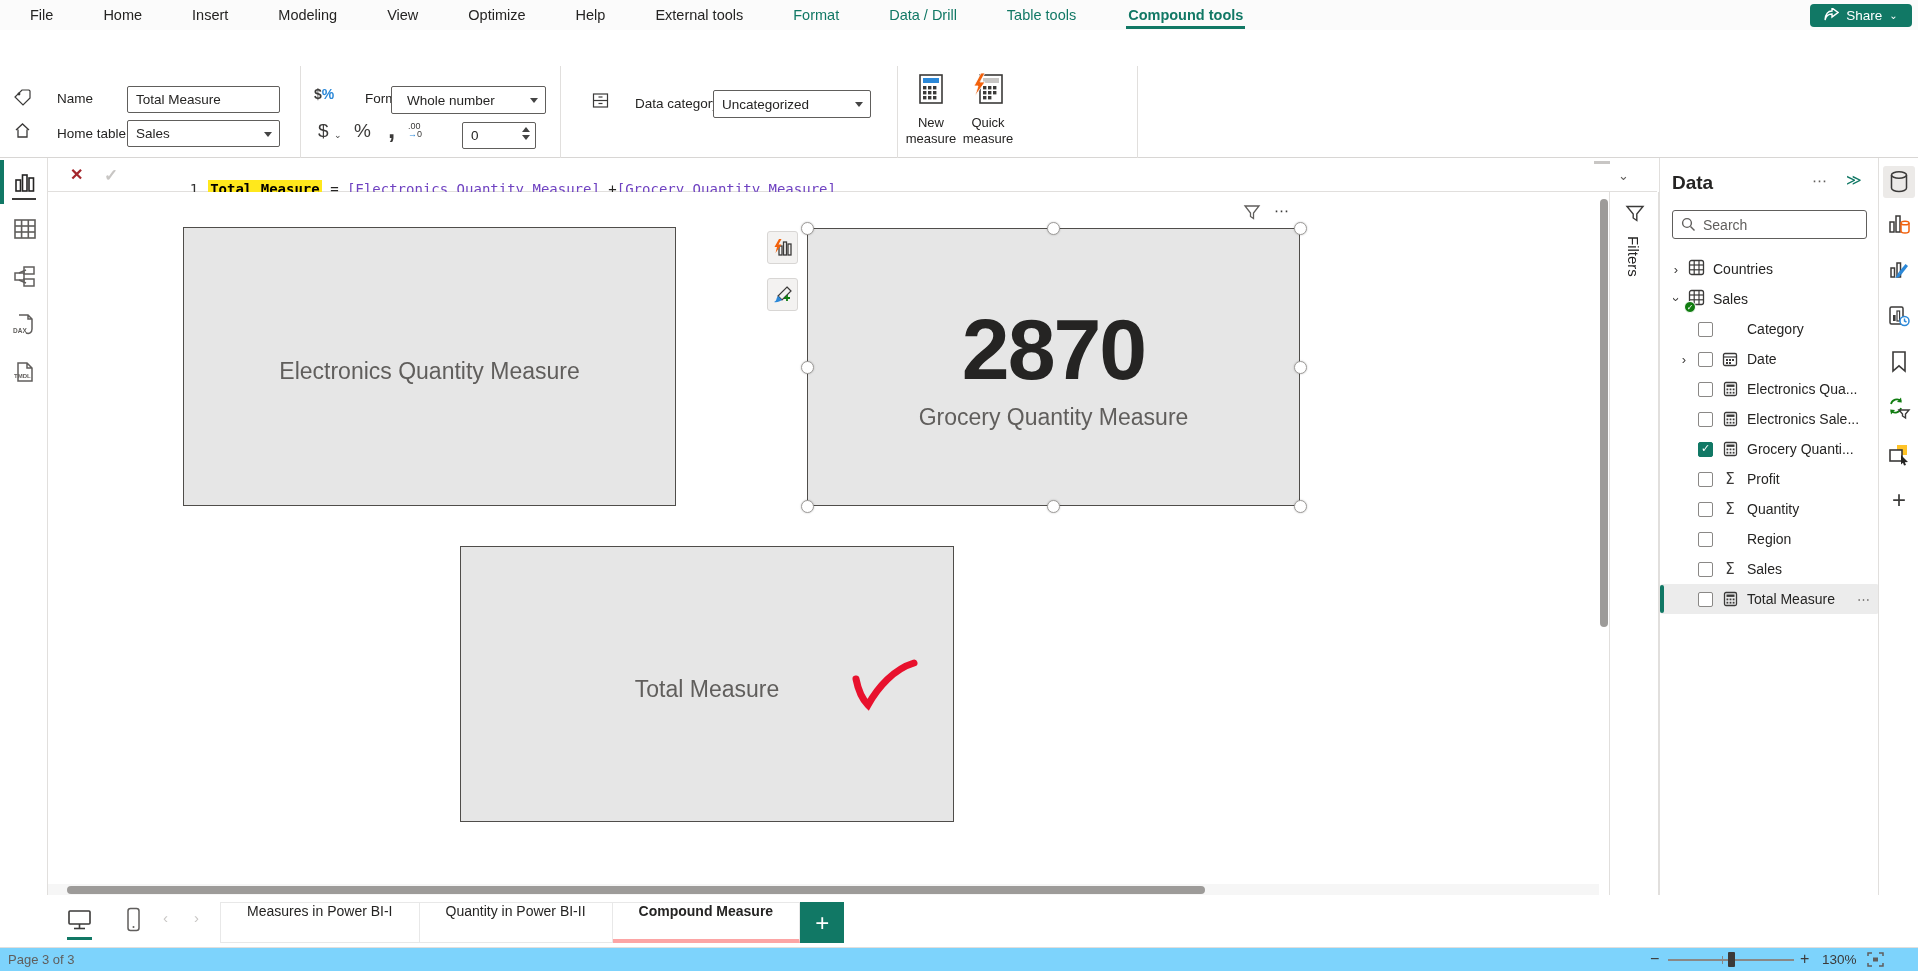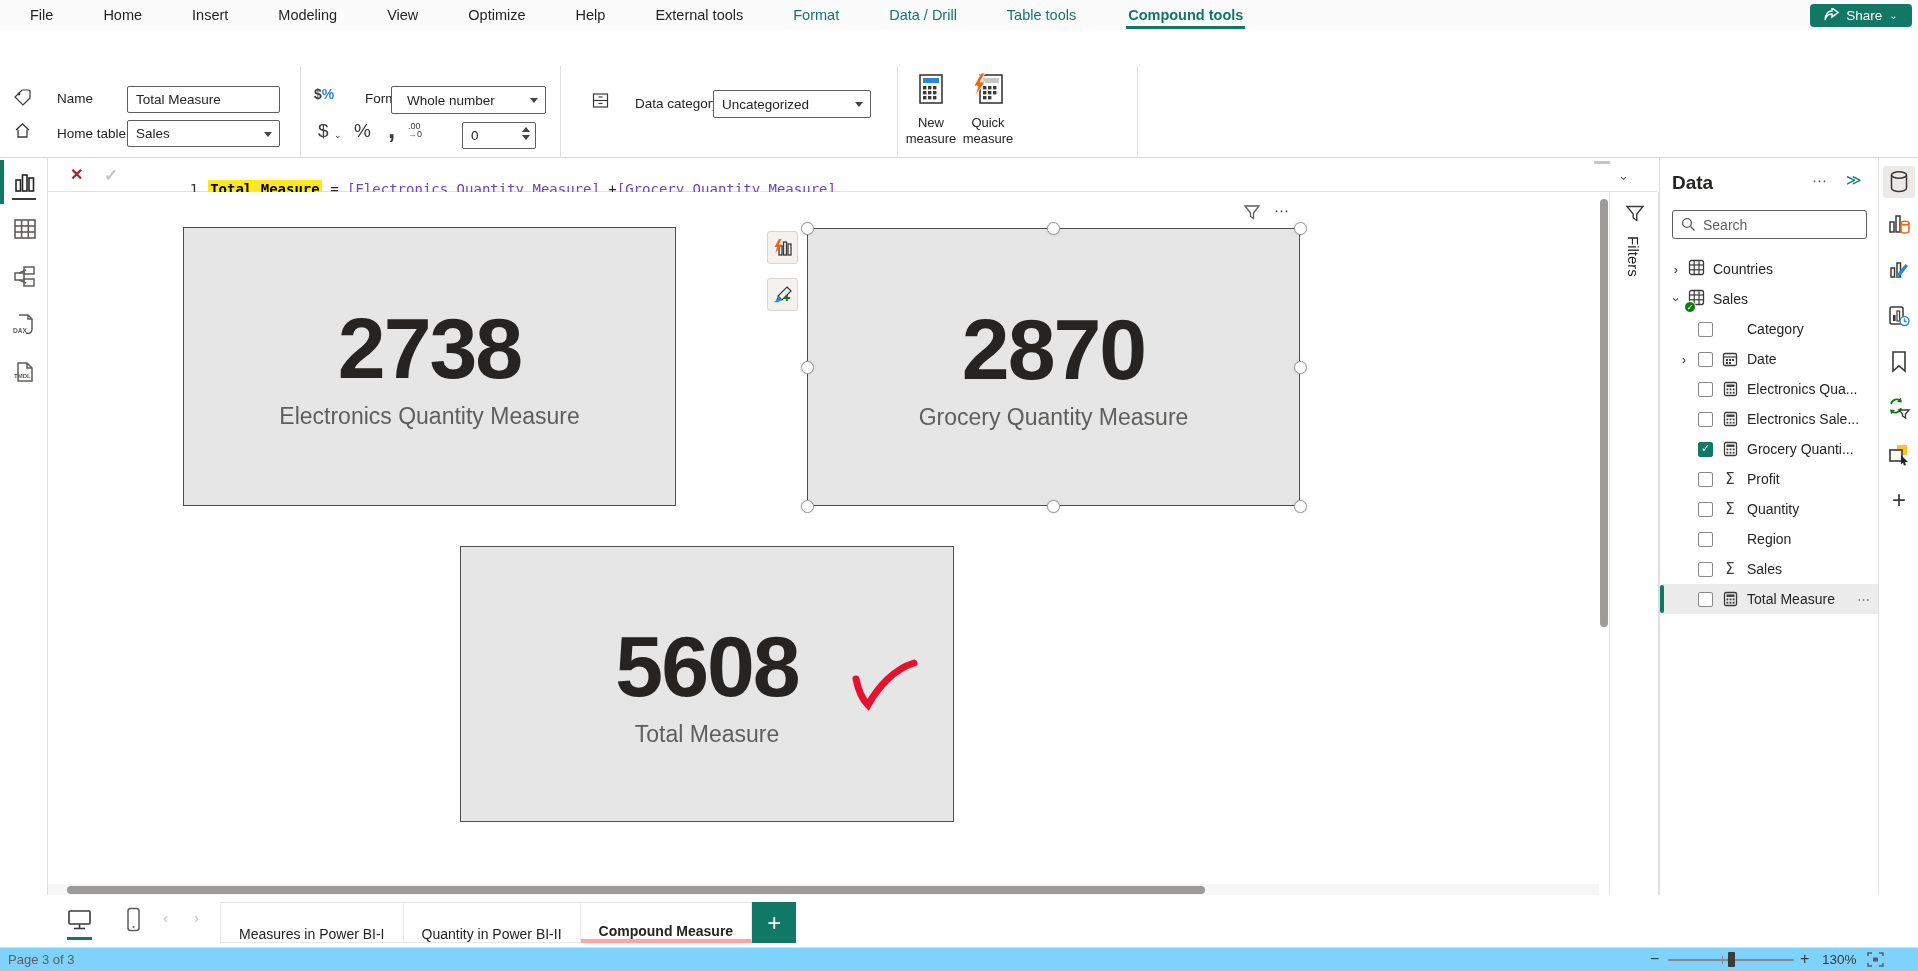--- a/index.html
+++ b/index.html
@@ -114,21 +114,21 @@
   .ricon { position:absolute; left:8px; width:24px; height:24px; display:flex; align-items:center; justify-content:center; }
   .ricon.selbox { left:4px; width:32px; height:32px; background:#eceae8; border-radius:3px; }
   .plus-glyph { font-size:24px; color:#3b3a39; font-weight:300; line-height:22px; }
   .gear-glyph { font-size:19px; color:#605e5c; }
 
   
   .pages-bar { position:absolute; left:0; top:895px; width:1918px; height:52px; background:#fff; }
   .pg-chev { position:absolute; top:14px; font-size:15px; color:#c8c6c4; }
   .tabs { position:absolute; left:220px; top:7px; display:flex; height:41px; }
   .ptab { border:1px solid #e8e8e8; border-left:none; background:#fff; font-size:14px; color:#252423;
-    display:flex; align-items:flex-end; padding:0 18px; white-space:nowrap; }
+    display:flex; align-items:flex-start; padding:0 26px; white-space:nowrap; }
   .ptab:first-child { border-left:1px solid #e8e8e8; }
   .ptab.active { font-weight:bold; border-bottom:4px solid #fca5a5; }
   .ptab-add { width:44px; background:#117865; color:#fff; display:flex; align-items:center; justify-content:center; font-size:24px; }
   .view-underline { position:absolute; left:67px; top:42px; width:25px; height:3px; background:#117865; }
 
   
   .status-bar { position:absolute; left:0; top:947px; width:1918px; height:24px; background:#7dd3fc; border-top:1px solid #e1dfdd; }
   .status-text { position:absolute; left:8px; top:0; line-height:23px; font-size:13px; color:#605e5c; }
   .zoom-minus,.zoom-plus { position:absolute; top:0; line-height:22px; font-size:16px; color:#3b3a39; }
   .zoom-track { position:absolute; left:1668px; top:11px; width:126px; height:2px; background:#8a8886; }
@@ -318,21 +318,20 @@
     <svg width="26" height="26" viewBox="0 0 26 26">
         <path d="M6 3 L15 3 L20 8 L20 21 L6 21 Z M15 3 L15 8 L20 8" fill="none" stroke="#605e5c" stroke-width="1.5"></path>
       </svg>
     <span class="doc-tag" style="left:2px;top:13px;font-size:6px;">TMDL</span>
   </span>
 </div>
 
 <div class="canvas"></div>
 
 <div class="card" style="left:183px;top:227px;width:493px;height:279px;">
-  <div class="val">2738</div>
   <div class="cap">Electronics Quantity Measure</div>
 </div>
 
 <div class="card" style="left:807px;top:228px;width:493px;height:278px;">
   <div class="val">2870</div>
   <div class="cap">Grocery Quantity Measure</div>
 </div>
 
 <div class="handle" style="left:801px;top:222px;"></div>
 <div class="handle" style="left:1047px;top:222px;"></div>
@@ -360,21 +359,20 @@
 </div>
 <div class="hoverbtn" style="left:767px;top:278px;">
   <svg width="20" height="20" viewBox="0 0 20 20">
       <path d="M14 2 L18 6 L9 15 L5 11 Z" fill="none" stroke="#3b3a39" stroke-width="1.2"></path>
       <path d="M5 11 C3 13 4 16 1 17 C4 18 7 16 9 15 Z" fill="#2b88d8"></path>
       <path d="M11 13 L17 13 M14 10 L14 16" stroke="#107c10" stroke-width="1.8"></path>
     </svg>
 </div>
 
 <div class="card" style="left:460px;top:546px;width:494px;height:276px;">
-  <div class="val">5608</div>
   <div class="cap">Total Measure</div>
 </div>
 
 <span class="abs" style="left:848px;top:655px;">
   <svg width="72" height="58" viewBox="0 0 72 58">
       <path d="M8 24 C10 34 14 44 20 50 C30 32 46 14 66 8" fill="none" stroke="#e8112d" stroke-width="7" stroke-linecap="round"></path>
     </svg>
 </span>
 
 <div class="hscroll-track"></div>

